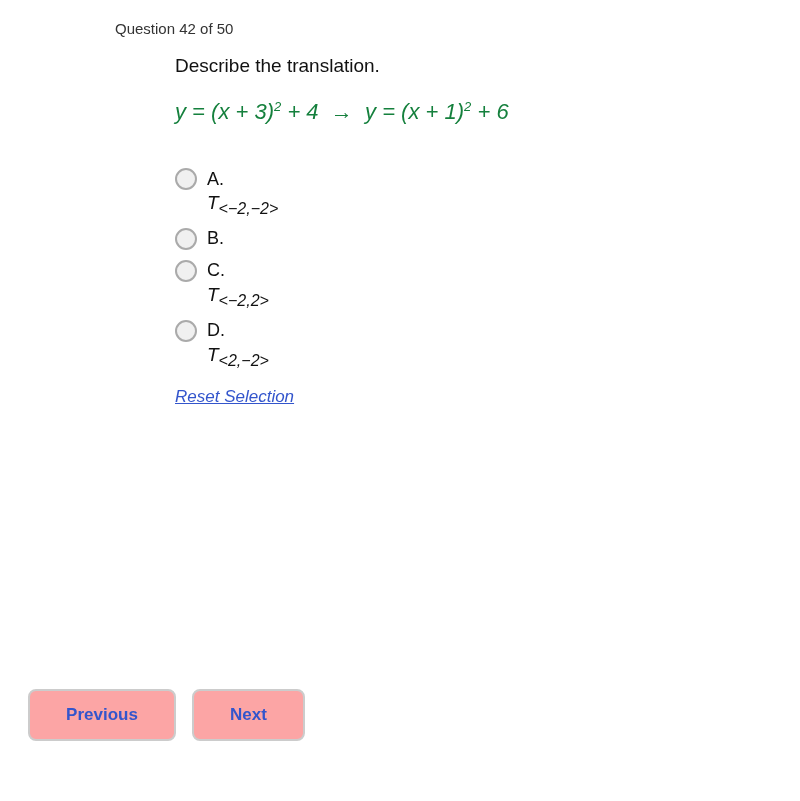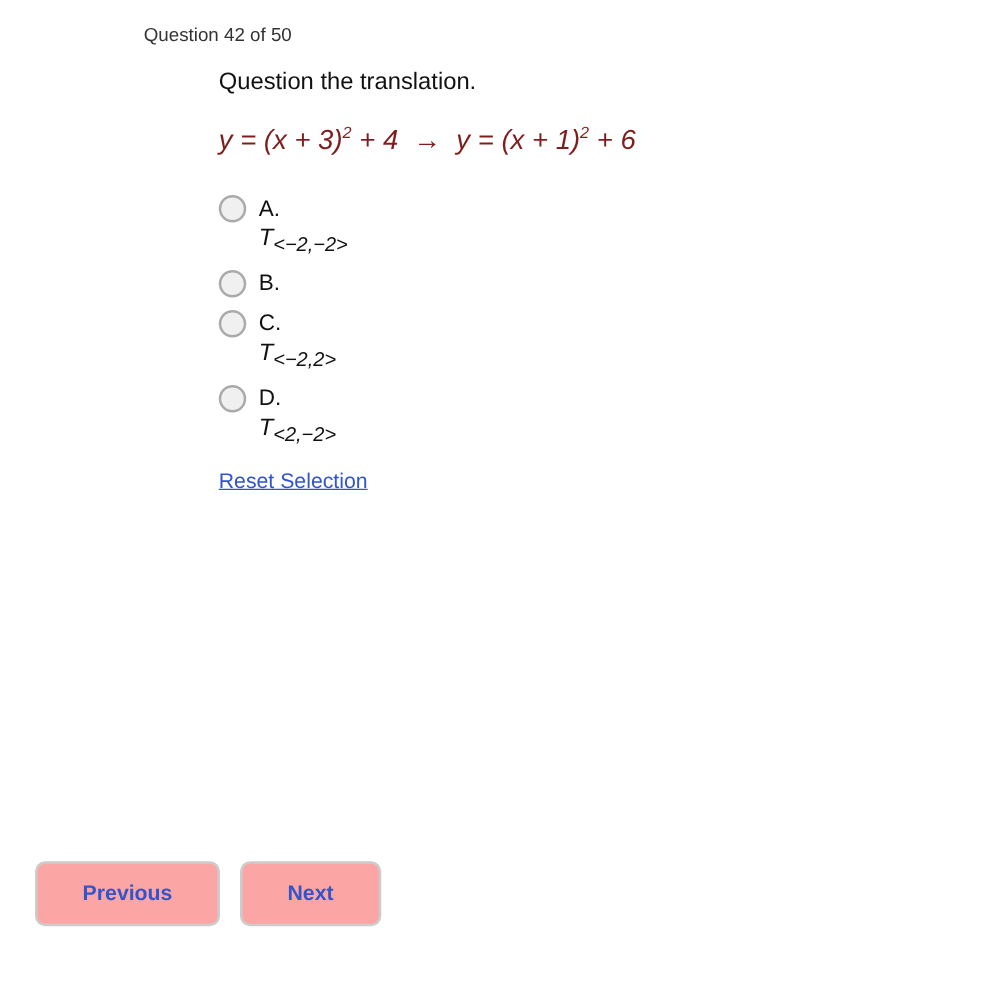--- a/index.html
+++ b/index.html
@@ -40,24 +40,24 @@
 
     .question-prompt {
       font-size: 19px;
       font-weight: 500;
       color: #111;
       margin-bottom: 18px;
     }
 
     .equation-line {
       font-size: 22px;
-      margin-bottom: 28px;
+      margin-bottom: 40px;
       font-style: italic;
       line-height: 1.5;
-      color: #7f1d1d;
+      color: #15803d;
     }
 
     .options-list {
       list-style: none;
       margin: 0;
       padding: 0;
     }
 
     .option-item {
       margin-bottom: 10px;
@@ -95,20 +95,21 @@
       margin-bottom: 8px;
     }
 
     .reset-link {
       color: #3355cc;
       text-decoration: underline;
       font-size: 17px;
       cursor: pointer;
       display: inline-block;
       margin-top: 8px;
+      font-style: italic;
     }
 
     .bottom-buttons {
       position: absolute;
       bottom: 60px;
       left: 28px;
       display: flex;
       gap: 16px;
     }
 
@@ -146,21 +147,21 @@
 <body>
 
 <div class="page-container">
 
   <div class="question-counter">
     <span>Question 42 of 50</span>
   </div>
 
   <div class="main-content">
 
-    <div class="question-prompt">Question the translation.</div>
+    <div class="question-prompt">Describe the translation.</div>
 
     
     <div class="equation-line">
       <i>y</i> = (<i>x</i> + 3)<span class="math-sup">2</span> + 4 &nbsp;→&nbsp; <i>y</i> = (<i>x</i> + 1)<span class="math-sup">2</span> + 6
     </div>
 
     <ul class="options-list">
 
       <li class="option-item">
         <div class="option-row">

